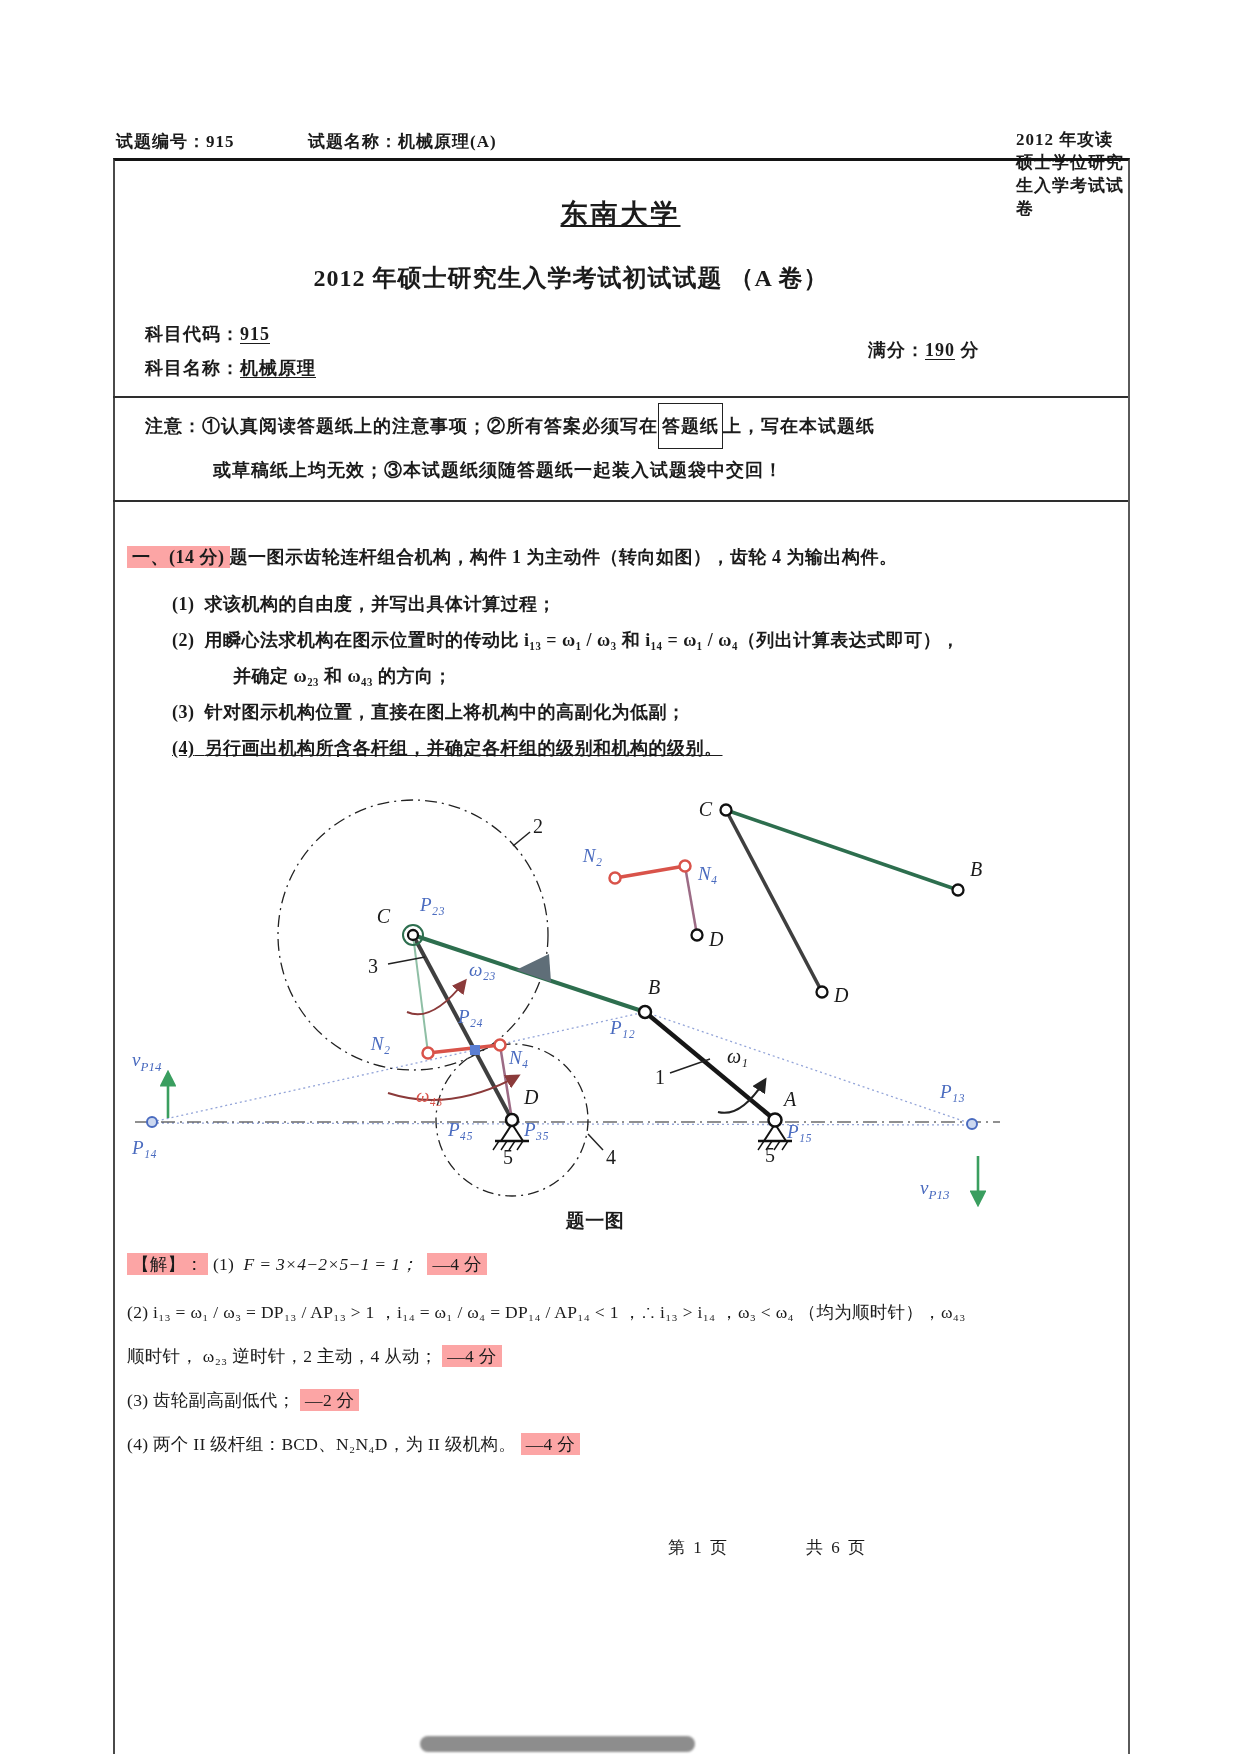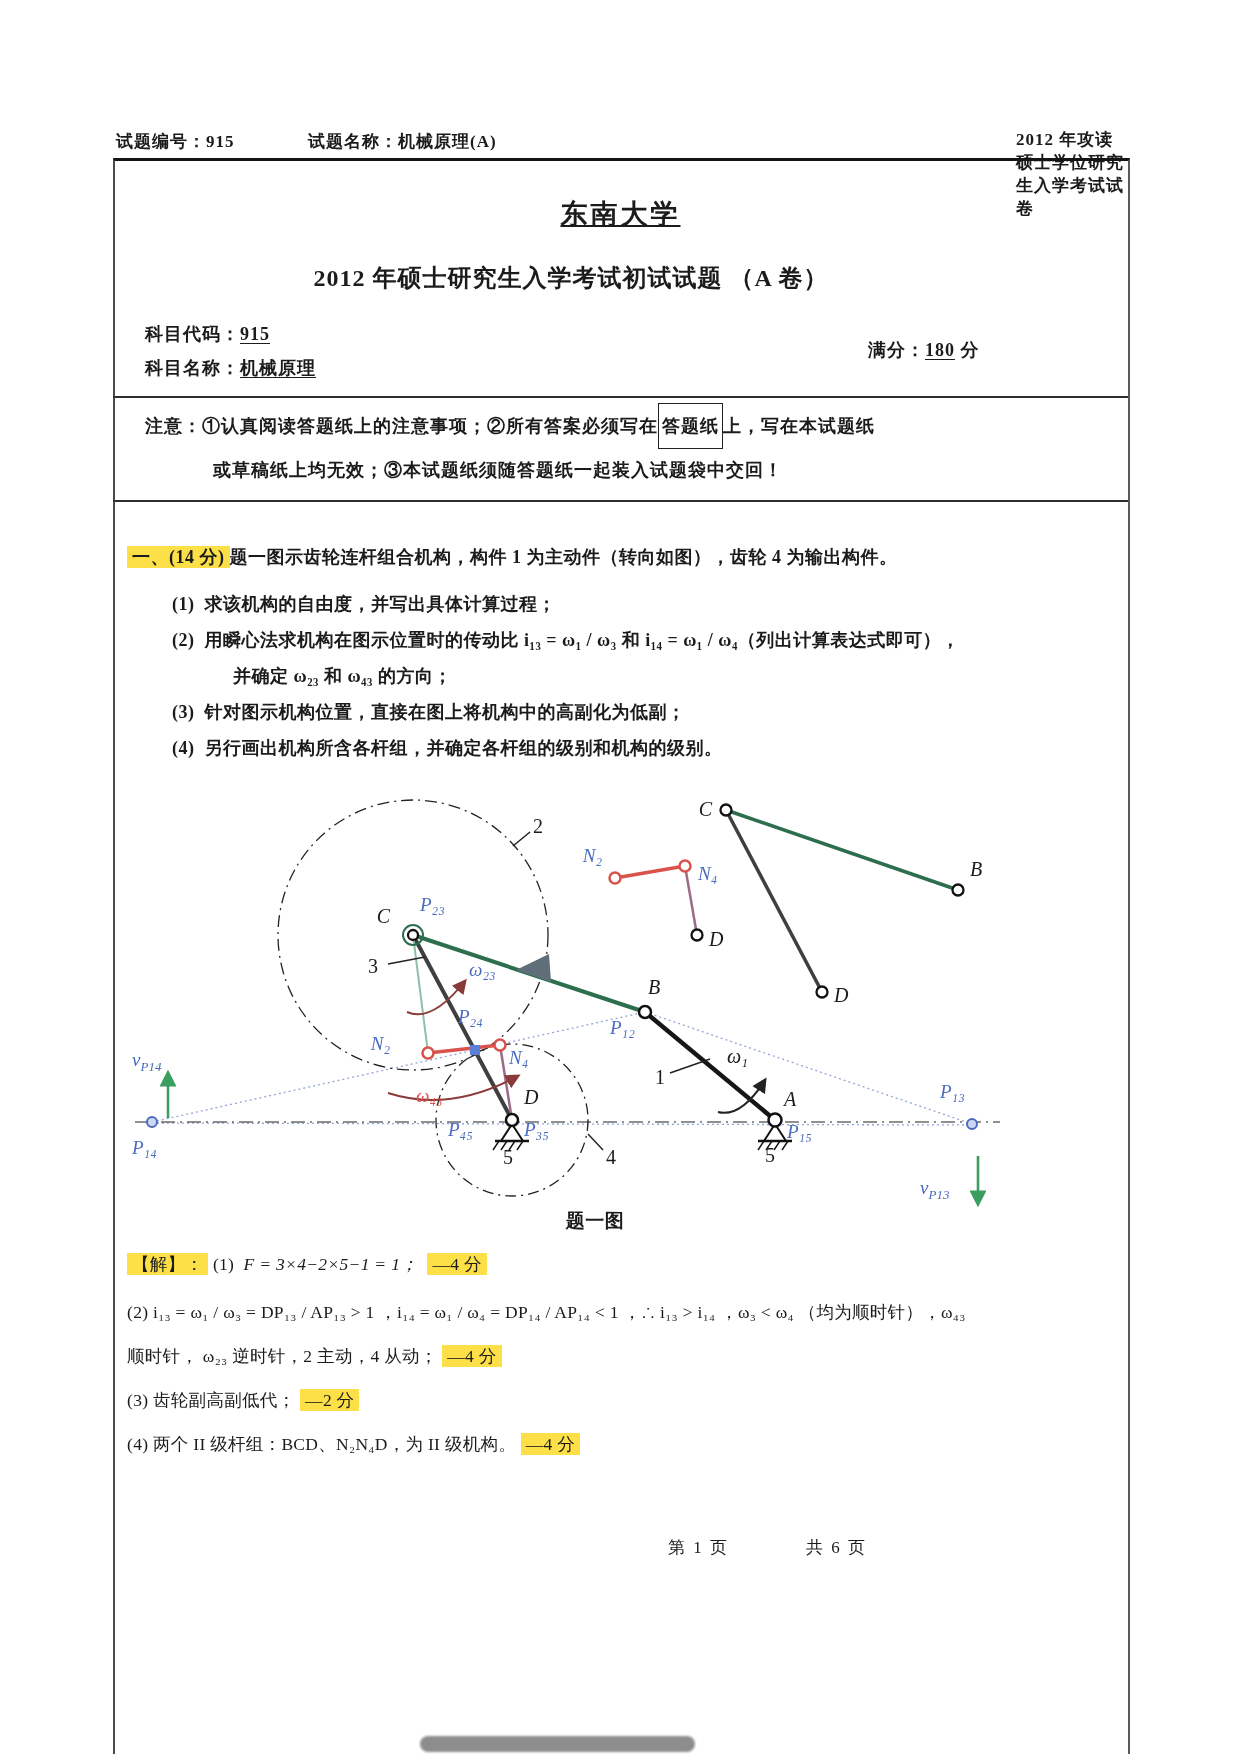--- a/index.html
+++ b/index.html
@@ -10,21 +10,21 @@
   .pagebox{left:113px;top:158px;width:1013px;height:1596px;
            border-left:2px solid #4a4a4a;border-right:2px solid #5a5a5a;border-top:3px solid #141414;}
   .rule{left:113px;width:1015px;background:#2e2e2e;}
   .uni{font-size:27px;font-weight:bold;letter-spacing:3px;text-decoration:underline;}
   .subt{font-size:24px;font-weight:bold;letter-spacing:1px;}
   .meta{font-size:18px;font-weight:bold;letter-spacing:1px;}
   .und{text-decoration:underline;text-underline-offset:3px;}
   .notice{font-size:18px;font-weight:bold;letter-spacing:1px;}
   .boxed{border:1.6px solid #222;padding:12px 3px;}
   .qtxt{font-size:18px;font-weight:bold;letter-spacing:0.5px;}
-  .hl{background:#fde047;padding:1px 5px;}
+  .hl{background:#fca5a5;padding:1px 5px;}
   .sol{font-size:17.5px;letter-spacing:0.3px;}
   .ftr{font-size:17px;letter-spacing:2px;}
   .smudge{left:420px;top:1736px;width:275px;height:16px;background:#8d8d8d;border-radius:8px;filter:blur(1.2px);}
   svg text{font-family:"Liberation Serif","DejaVu Serif",serif;}
   .mlab{font-style:italic;font-size:20px;fill:#1b1b1b;}
   .blab{font-style:italic;font-size:19px;fill:#4a6bbf;}
   .numlab{font-size:20px;fill:#1b1b1b;}
 </style>
 </head>
 <body>
@@ -39,21 +39,21 @@
   <span class="uni">东南大学</span>
 </div>
 <div class="abs" style="left:113px;top:262px;width:916px;text-align:center;">
   <span class="subt">2012 年硕士研究生入学考试初试试题 （A 卷）</span>
 </div>
 
 <div class="abs meta" style="left:145px;top:322px;">
   <span>科目代码：</span><span class="und">915</span>
 </div>
 <div class="abs meta" style="left:868px;top:338px;">
-  <span>满分：</span><span class="und">180</span>&nbsp;<span>分</span>
+  <span>满分：</span><span class="und">190</span>&nbsp;<span>分</span>
 </div>
 <div class="abs meta" style="left:145px;top:356px;">
   <span>科目名称：</span><span class="und">机械原理</span>
 </div>
 
 <div class="abs rule" style="top:396px;height:2px;"></div>
 
 <div class="abs notice" style="left:145px;top:414px;width:960px;">
   <span>注意：</span><span>①认真阅读答题纸上的注意事项；②所有答案必须写在</span><span class="boxed">答题纸</span><span>上，写在本试题纸</span>
 </div>
@@ -67,21 +67,21 @@
 <div class="abs qtxt" style="left:172px;top:592px;">
   <span>(1)</span>&nbsp;&nbsp;<span>求该机构的自由度，并写出具体计算过程；</span>
 </div>
 <div class="abs qtxt" style="left:172px;top:628px;width:960px;">
   <span>(2)</span>&nbsp;&nbsp;<span>用瞬心法求机构在图示位置时的传动比 i₁₃ = ω₁ / ω₃ 和 i₁₄ = ω₁ / ω₄（列出计算表达式即可），</span>
 </div>
 <div class="abs qtxt" style="left:218px;top:664px;margin-left:15px;">并确定 ω₂₃ 和 ω₄₃ 的方向；</div>
 <div class="abs qtxt" style="left:172px;top:700px;">
   <span>(3)</span>&nbsp;&nbsp;<span>针对图示机构位置，直接在图上将机构中的高副化为低副；</span>
 </div>
-<div class="abs qtxt" style="left:172px;top:736px;">
+<div class="abs qtxt" style="left:172px;top:736px;text-decoration:underline;">
   <span>(4)</span>&nbsp;&nbsp;<span>另行画出机构所含各杆组，并确定各杆组的级别和机构的级别。</span>
 </div>
 
 <svg class="abs" style="left:120px;top:770px;" width="1000" height="445" viewBox="0 0 1000 445">
   <defs>
     <marker id="arrRed" viewBox="0 0 10 10" refX="8" refY="5" markerWidth="7.5" markerHeight="7.5" orient="auto">
         <path d="M0,0 L10,5 L0,10 z" fill="#8b3a3a"></path>
       </marker>
     <marker id="arrBlk" viewBox="0 0 10 10" refX="8" refY="5" markerWidth="7.5" markerHeight="7.5" orient="auto">
         <path d="M0,0 L10,5 L0,10 z" fill="#222"></path>

